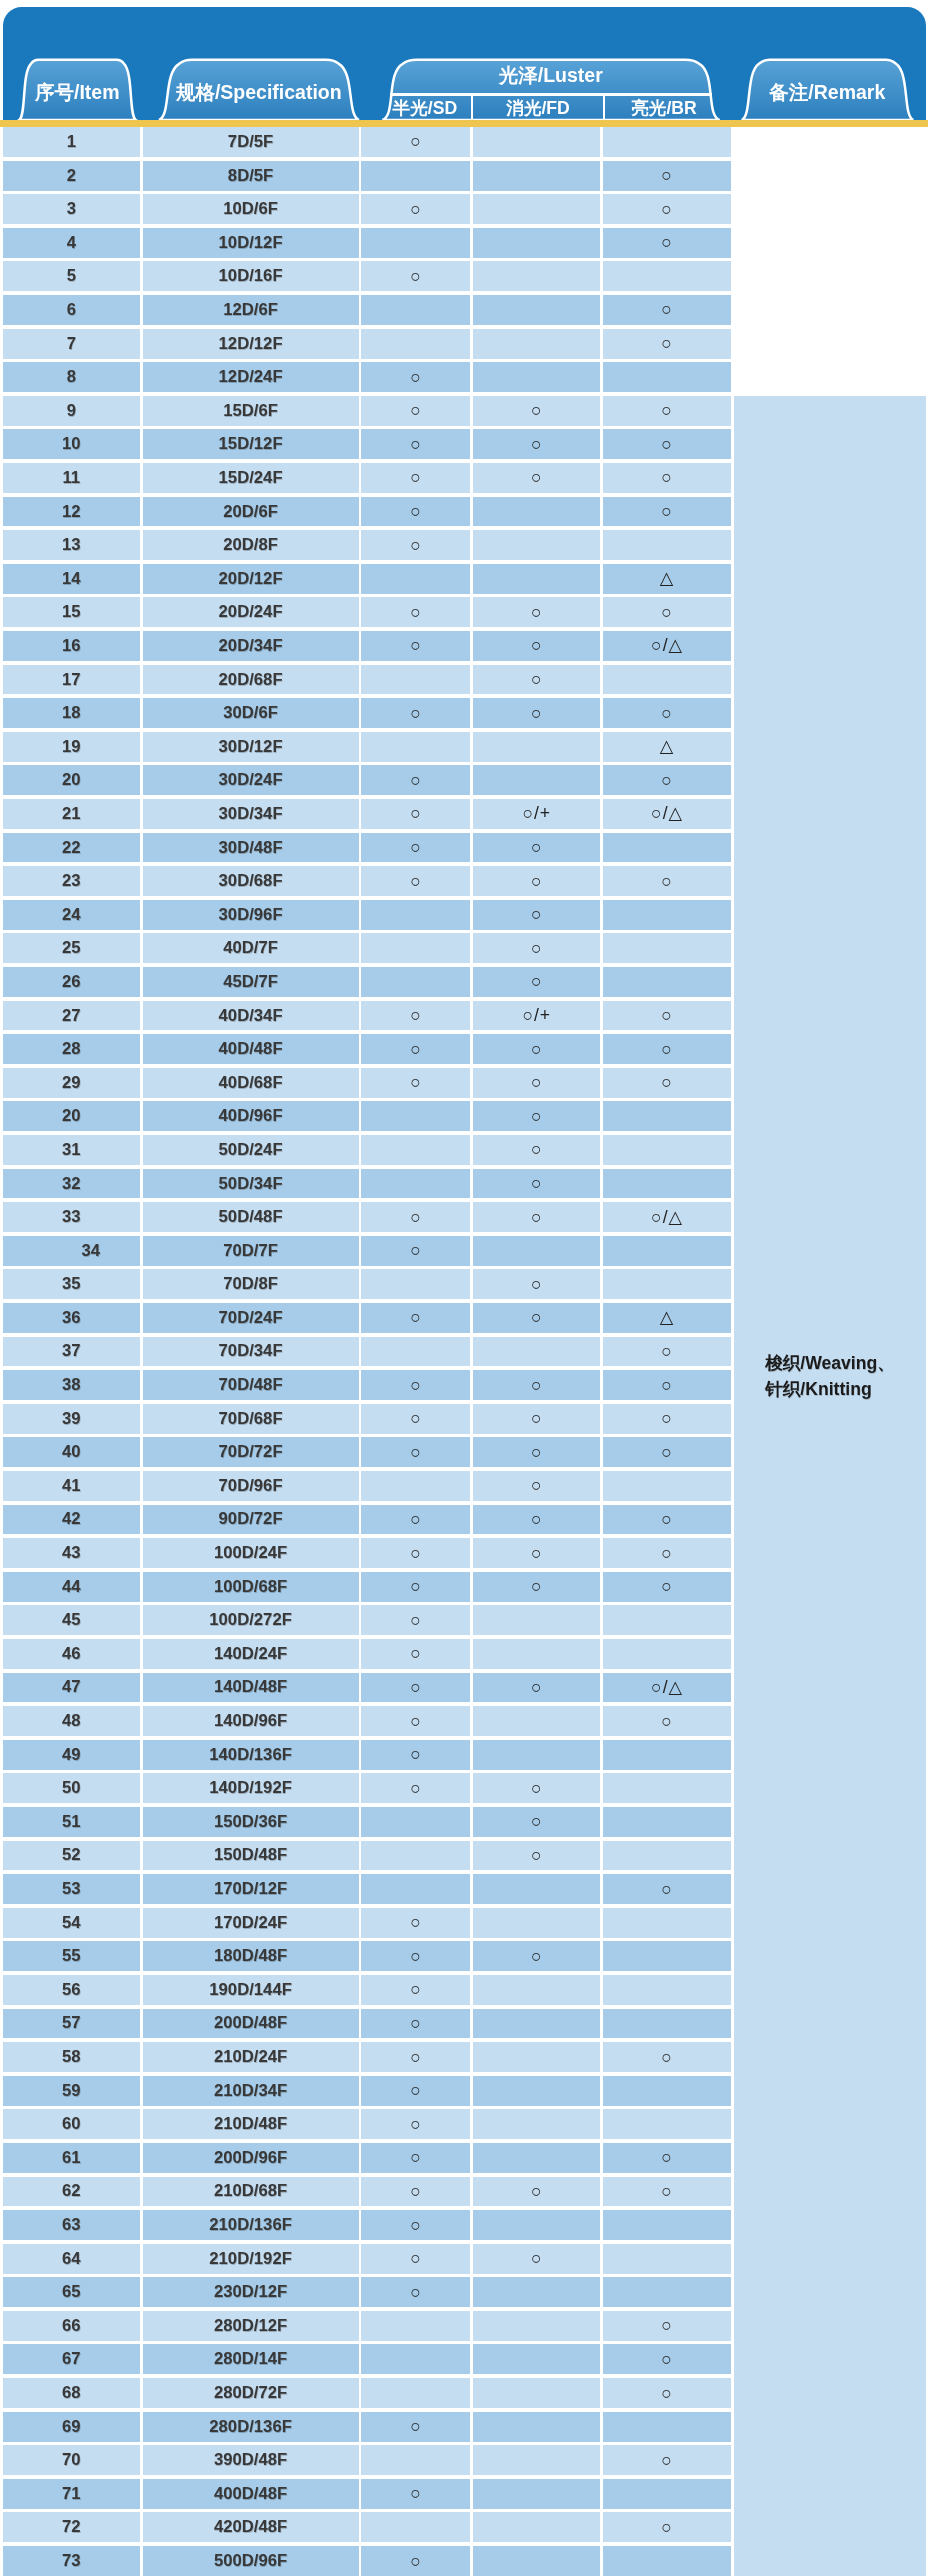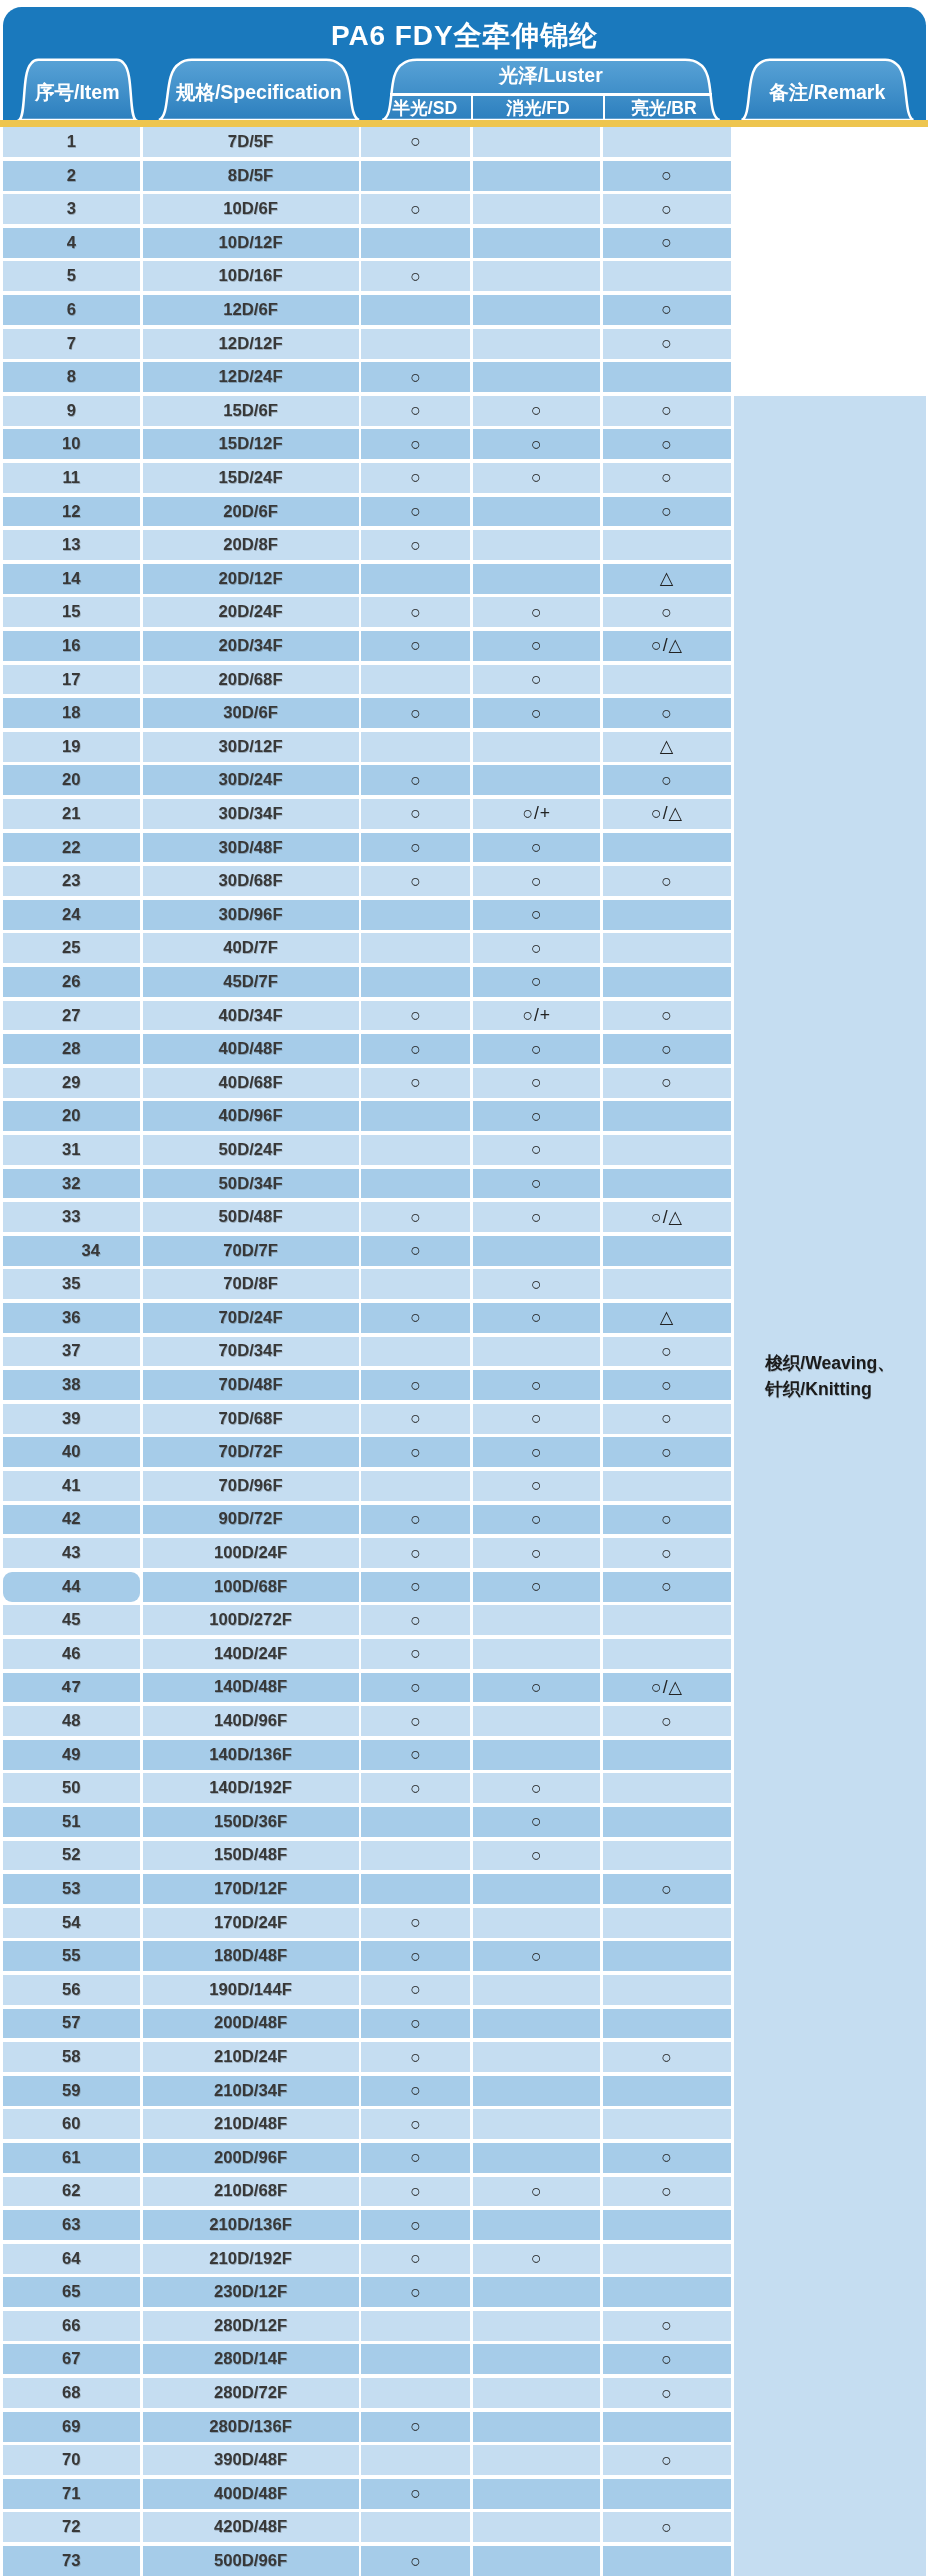--- a/index.html
+++ b/index.html
@@ -68,21 +68,20 @@
   .remark-cell.tone-dark  { background:var(--row-dark,#A6CCE9); }
   .remark-cell.tone-light { background:var(--row-light,#C5DDF1); }
   .remark-lines { text-align:left; line-height:1.45; padding-bottom:218px; }
 </style>
 </head>
 <body>
 
 <div class="page">
 
   <div class="band">
-    <div class="title">PA6  FDY全牵伸锦纶</div>
 
     <div class="tab" style="left:15px;width:119px;">
       <svg viewBox="0 0 200 67" preserveAspectRatio="none">
         <defs>
             <linearGradient id="g1" x1="0" y1="0" x2="0" y2="1">
           <stop offset="0" stop-color="#58A2D6"></stop>
               <stop offset="1" stop-color="#2C7FBE"></stop>
         </linearGradient>
           </defs>
         <path d="M2,67 C14,62 6,16 22,6 Q27,2 34,2 L166,2 Q173,2 178,6 C194,16 186,62 198,67 Z" fill="url(#g1)" stroke="#ffffff" stroke-width="2.5" vector-effect="non-scaling-stroke"></path>
@@ -400,39 +399,39 @@
   <div class="c c3 sym dark" style="grid-row: 42;">○</div>
   <div class="c c4 sym dark" style="grid-row: 42;">○</div>
   <div class="c c5 sym dark" style="grid-row: 42;">○</div>
 
   <div class="c c1 light" style="grid-row: 43;">43</div>
   <div class="c c2 light" style="grid-row: 43;">100D/24F</div>
   <div class="c c3 sym light" style="grid-row: 43;">○</div>
   <div class="c c4 sym light" style="grid-row: 43;">○</div>
   <div class="c c5 sym light" style="grid-row: 43;">○</div>
 
-  <div class="c c1 dark" style="grid-row: 44; border-radius: 9px;">44</div>
+  <div class="c c1 dark" style="grid-row: 44;">44</div>
   <div class="c c2 dark" style="grid-row: 44;">100D/68F</div>
   <div class="c c3 sym dark" style="grid-row: 44;">○</div>
   <div class="c c4 sym dark" style="grid-row: 44;">○</div>
   <div class="c c5 sym dark" style="grid-row: 44;">○</div>
 
   <div class="c c1 light" style="grid-row: 45;">45</div>
   <div class="c c2 light" style="grid-row: 45;">100D/272F</div>
   <div class="c c3 sym light" style="grid-row: 45;">○</div>
   <div class="c c4 sym light" style="grid-row: 45;"></div>
   <div class="c c5 sym light" style="grid-row: 45;"></div>
 
   <div class="c c1 light" style="grid-row: 46;">46</div>
   <div class="c c2 light" style="grid-row: 46;">140D/24F</div>
   <div class="c c3 sym light" style="grid-row: 46;">○</div>
   <div class="c c4 sym light" style="grid-row: 46;"></div>
   <div class="c c5 sym light" style="grid-row: 46;"></div>
 
-  <div class="c c1 dark" style="grid-row: 47; font-family: Liberation Mono, monospace;">47</div>
+  <div class="c c1 dark" style="grid-row: 47;">47</div>
   <div class="c c2 dark" style="grid-row: 47;">140D/48F</div>
   <div class="c c3 sym dark" style="grid-row: 47;">○</div>
   <div class="c c4 sym dark" style="grid-row: 47;">○</div>
   <div class="c c5 sym dark" style="grid-row: 47;">○/△</div>
 
   <div class="c c1 light" style="grid-row: 48;">48</div>
   <div class="c c2 light" style="grid-row: 48;">140D/96F</div>
   <div class="c c3 sym light" style="grid-row: 48;">○</div>
   <div class="c c4 sym light" style="grid-row: 48;"></div>
   <div class="c c5 sym light" style="grid-row: 48;">○</div>

